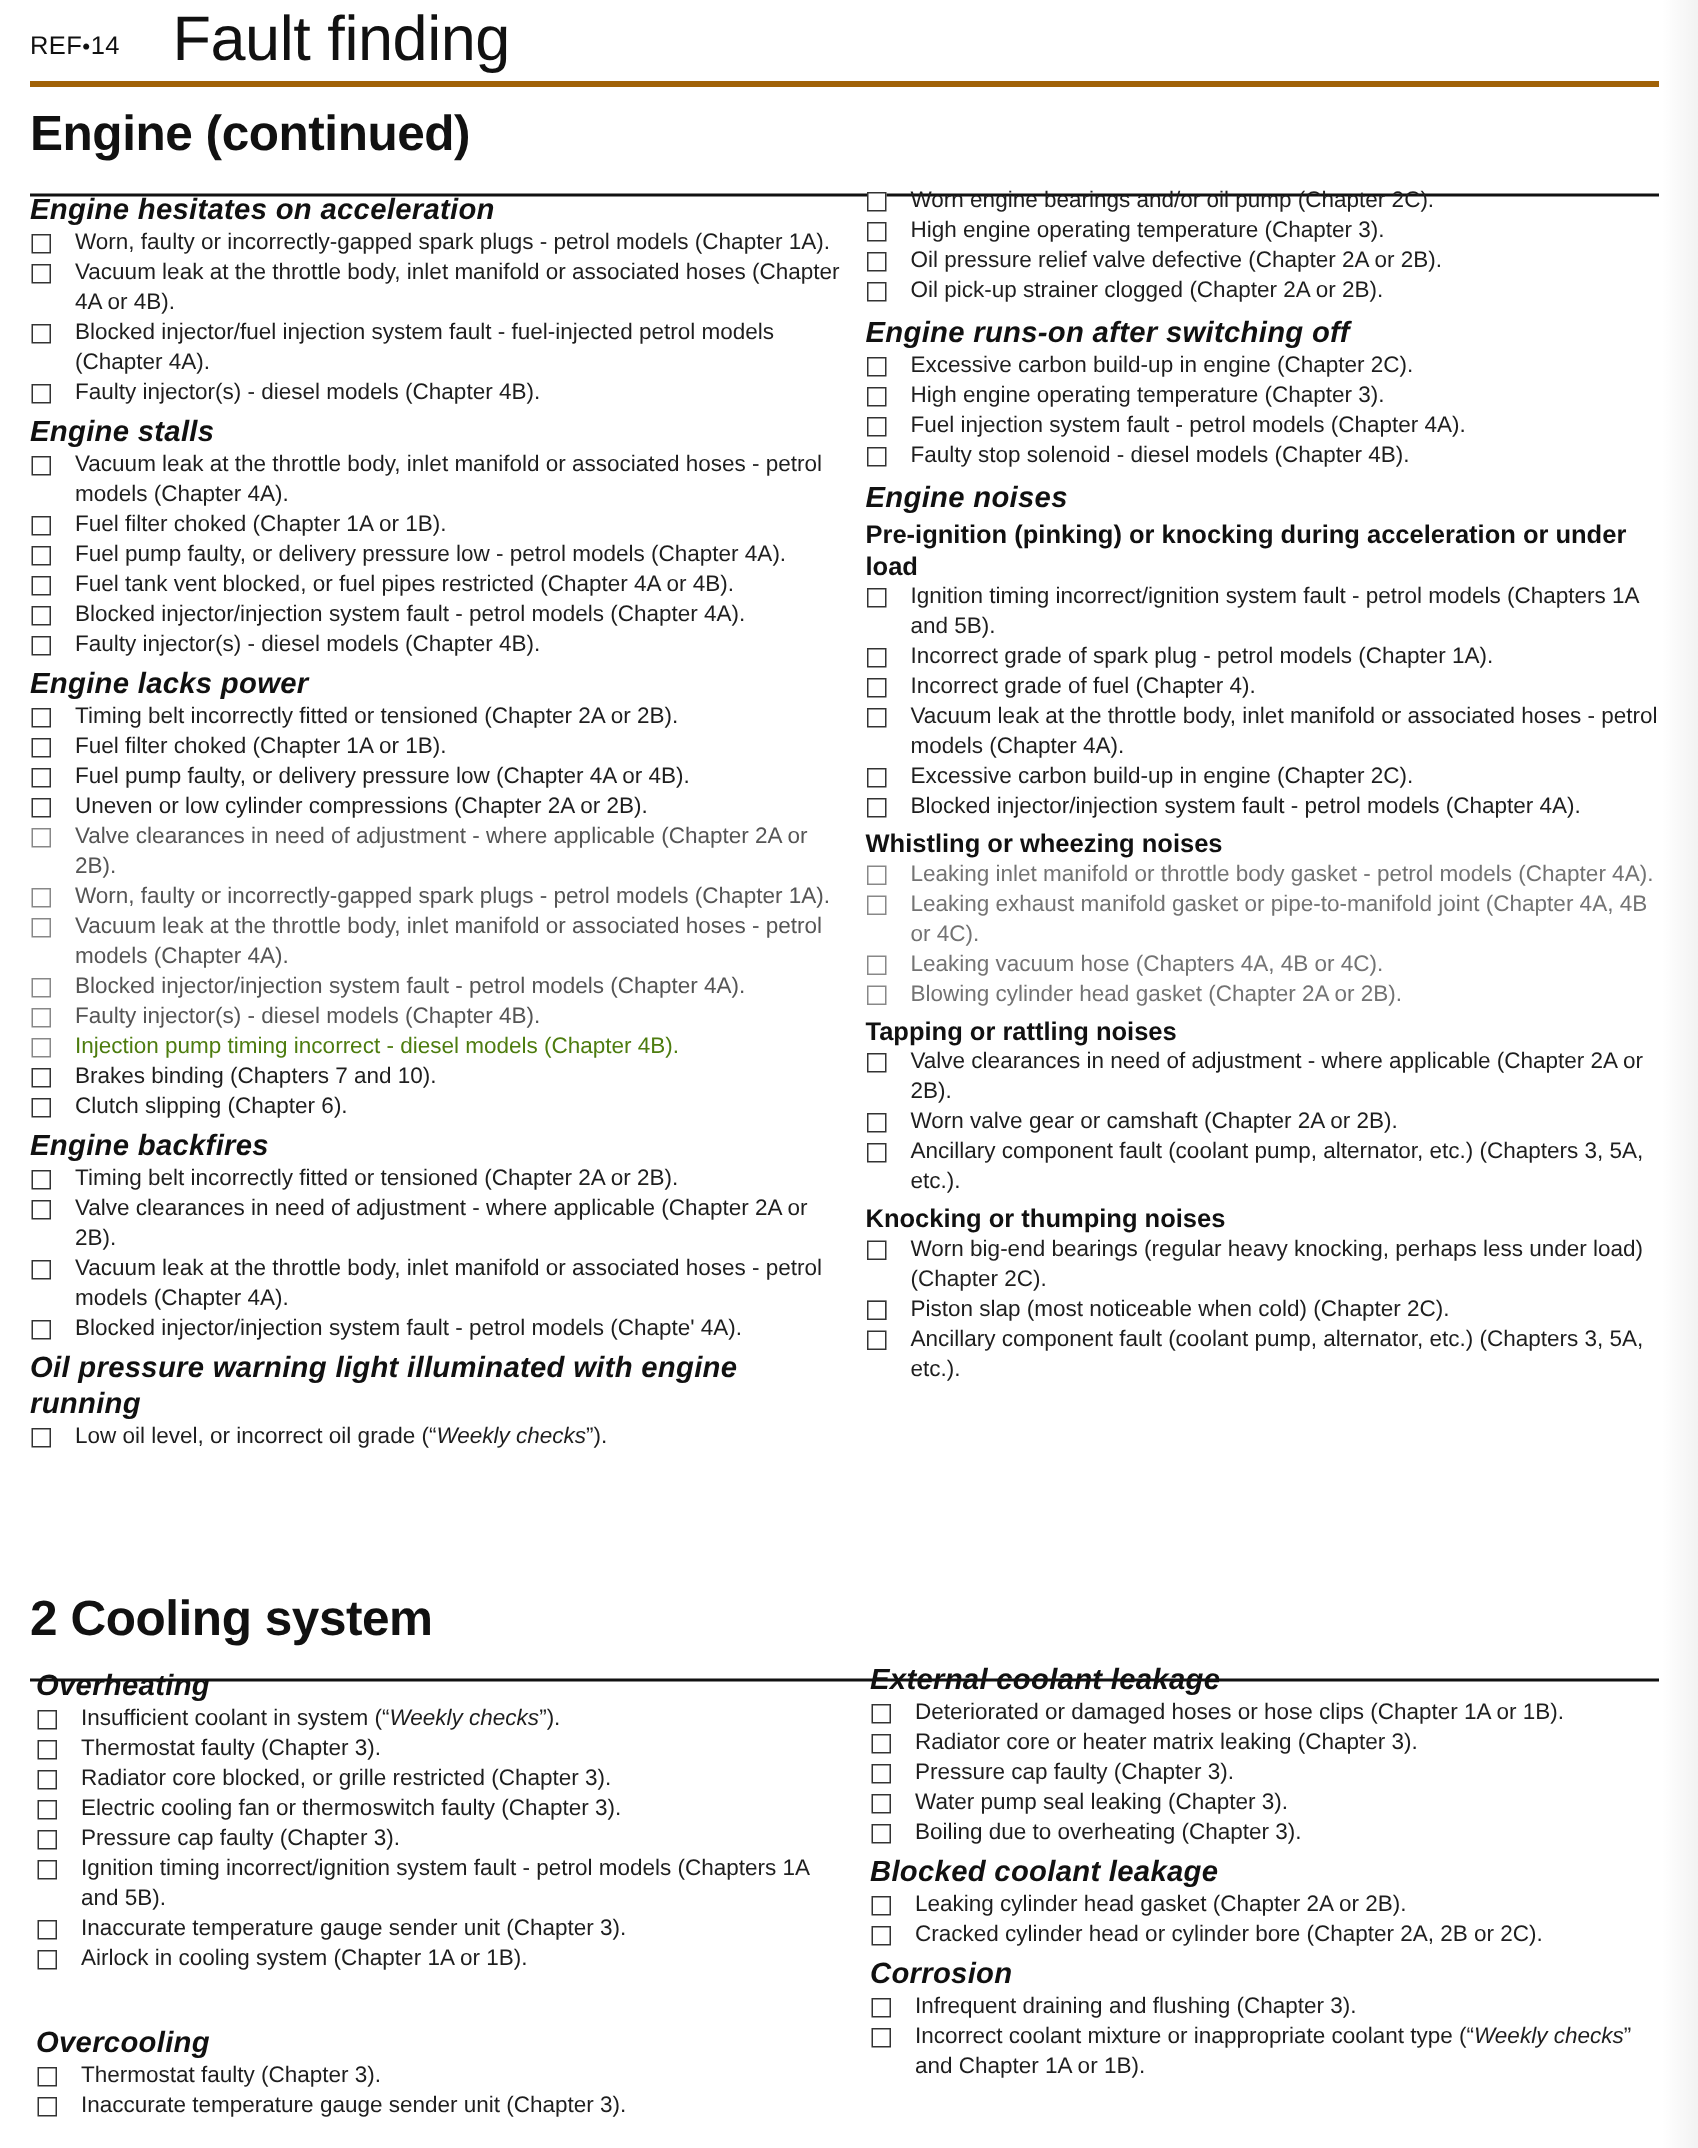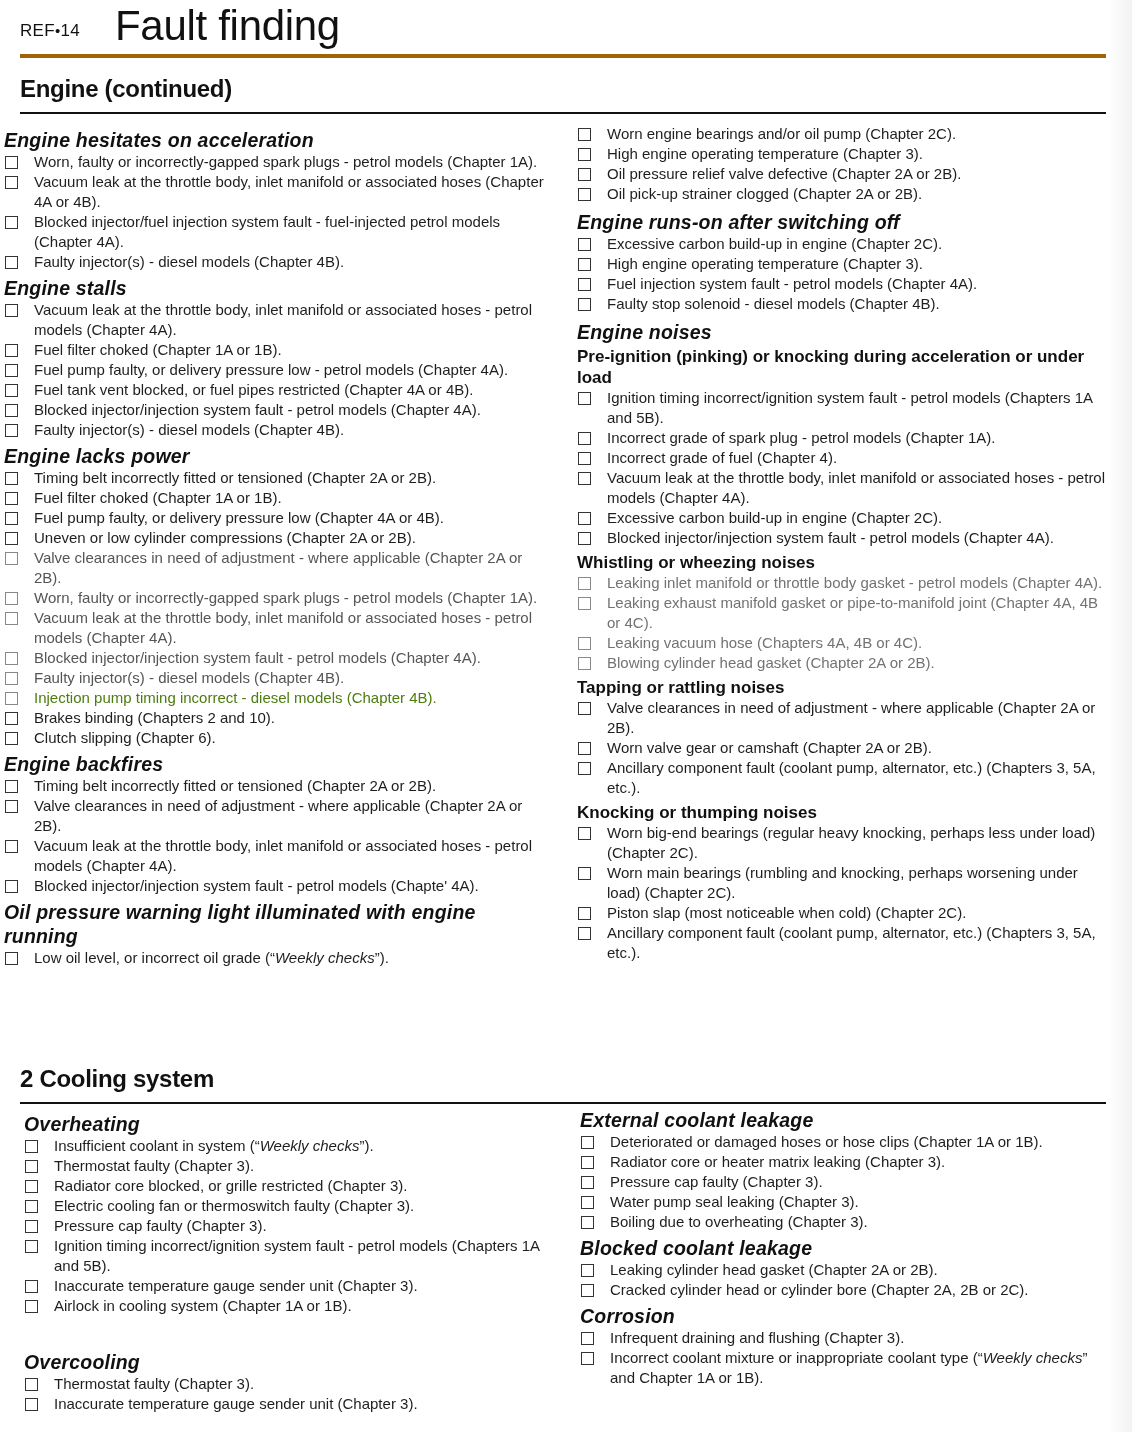--- a/index.html
+++ b/index.html
@@ -15,28 +15,28 @@
       background: linear-gradient(to right, rgba(0,0,0,0), rgba(0,0,0,0.05));
     }
     
     .page-header { position: absolute; left: 20px; top: 0; width: 1086px; height: 54px; border-bottom: 4px solid #a16207; }
     .page-ref { position: absolute; left: 0; top: 21px; font-size: 17px; letter-spacing: 0.3px; color: #111; }
     .page-ref .dot { font-size: 15px; }
     .page-title { position: absolute; left: 95px; top: 2px; font-size: 42px; color: #111; font-weight: normal; letter-spacing: -0.3px; }
 
     .section-title {
       position: absolute; left: 20px; width: 1086px;
-      font-size: 24px; font-weight: bold; color: #111; letter-spacing: -0.3px;
-      border-bottom: 2px solid #111; line-height: 42px; padding-bottom: 2px;
+      font-size: 33px; font-weight: bold; color: #111; letter-spacing: -0.3px;
+      border-bottom: 2px solid #111; line-height: 42px; padding-bottom: 19px;
     }
     #sec-engine { top: 68px; }
     #sec-cooling { top: 1058px; }
 
     .column { position: absolute; }
-    #eng-left { left: 4px; top: 128px; width: 545px; }
+    #eng-left { left: 20px; top: 128px; width: 545px; }
     #eng-right { left: 577px; top: 124px; width: 530px; }
     #cool-left { left: 24px; top: 1112px; width: 540px; }
     #cool-right { left: 580px; top: 1108px; width: 530px; }
 
     .group-heading {
       font-size: 19.5px; font-weight: bold; font-style: italic; color: #111;
       margin: 0; line-height: 24px; letter-spacing: 0.2px;
     }
     .sub-heading {
       font-size: 17px; font-weight: bold; color: #111; margin: 0; line-height: 21px;
@@ -92,21 +92,21 @@
       <li><span class="box"></span><span>Timing belt incorrectly fitted or tensioned (Chapter 2A or 2B).</span></li>
       <li><span class="box"></span><span>Fuel filter choked (Chapter 1A or 1B).</span></li>
       <li><span class="box"></span><span>Fuel pump faulty, or delivery pressure low (Chapter 4A or 4B).</span></li>
       <li><span class="box"></span><span>Uneven or low cylinder compressions (Chapter 2A or 2B).</span></li>
       <li style="color: rgb(85, 85, 85);"><span class="box" style="border-color: rgb(136, 136, 136);"></span><span>Valve clearances in need of adjustment - where applicable (Chapter 2A or 2B).</span></li>
       <li style="color: rgb(85, 85, 85);"><span class="box" style="border-color: rgb(136, 136, 136);"></span><span>Worn, faulty or incorrectly-gapped spark plugs - petrol models (Chapter 1A).</span></li>
       <li style="color: rgb(85, 85, 85);"><span class="box" style="border-color: rgb(136, 136, 136);"></span><span>Vacuum leak at the throttle body, inlet manifold or associated hoses - petrol models (Chapter 4A).</span></li>
       <li style="color: rgb(85, 85, 85);"><span class="box" style="border-color: rgb(136, 136, 136);"></span><span>Blocked injector/injection system fault - petrol models (Chapter 4A).</span></li>
       <li style="color: rgb(85, 85, 85);"><span class="box" style="border-color: rgb(136, 136, 136);"></span><span>Faulty injector(s) - diesel models (Chapter 4B).</span></li>
       <li style="color: #4d7c0f;"><span class="box" style="border-color: rgb(136, 136, 136);"></span><span>Injection pump timing incorrect - diesel models (Chapter 4B).</span></li>
-      <li><span class="box"></span><span>Brakes binding (Chapters 2 and 10).</span></li>
+      <li><span class="box"></span><span>Brakes binding (Chapters 7 and 10).</span></li>
       <li><span class="box"></span><span>Clutch slipping (Chapter 6).</span></li>
     </ul>
 
   <h3 class="group-heading">Engine backfires</h3>
   <ul class="items">
       <li><span class="box"></span><span>Timing belt incorrectly fitted or tensioned (Chapter 2A or 2B).</span></li>
       <li><span class="box"></span><span>Valve clearances in need of adjustment - where applicable (Chapter 2A or 2B).</span></li>
       <li><span class="box"></span><span>Vacuum leak at the throttle body, inlet manifold or associated hoses - petrol models (Chapter 4A).</span></li>
       <li><span class="box"></span><span>Blocked injector/injection system fault - petrol models (Chapte' 4A).</span></li>
     </ul>
@@ -155,21 +155,21 @@
     </ul>
   <h4 class="sub-heading">Tapping or rattling noises</h4>
   <ul class="items">
       <li><span class="box"></span><span>Valve clearances in need of adjustment - where applicable (Chapter 2A or 2B).</span></li>
       <li><span class="box"></span><span>Worn valve gear or camshaft (Chapter 2A or 2B).</span></li>
       <li><span class="box"></span><span>Ancillary component fault (coolant pump, alternator, etc.) (Chapters 3, 5A, etc.).</span></li>
     </ul>
   <h4 class="sub-heading">Knocking or thumping noises</h4>
   <ul class="items">
       <li><span class="box"></span><span>Worn big-end bearings (regular heavy knocking, perhaps less under load) (Chapter 2C).</span></li>
-      <li><span class="box"></span><span>Worn main bearings (rumbling and knocking, perhaps worsening under load) (Chapter 2C).</span></li>
+      <li><span class="box"></span></li>
       <li><span class="box"></span><span>Piston slap (most noticeable when cold) (Chapter 2C).</span></li>
       <li><span class="box"></span><span>Ancillary component fault (coolant pump, alternator, etc.) (Chapters 3, 5A, etc.).</span></li>
     </ul>
 </div>
 
 <div class="section-title" id="sec-cooling">2 Cooling system</div>
 
 <div class="column" id="cool-left">
   <h3 class="group-heading">Overheating</h3>
   <ul class="items">

